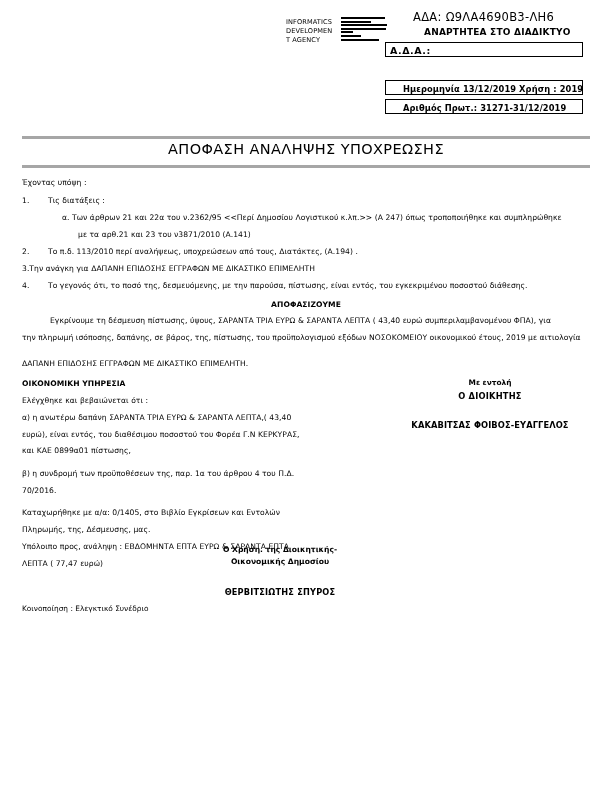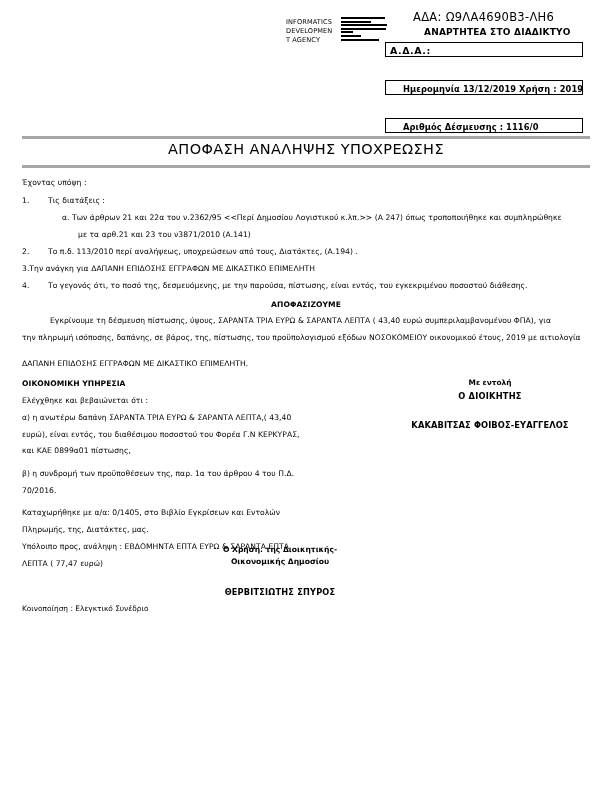--- a/index.html
+++ b/index.html
@@ -280,22 +280,22 @@
     <div class="ada-code">ΑΔΑ: Ω9ΛΑ4690Β3-ΛΗ6</div>
     <div class="anartitea">ΑΝΑΡΤΗΤΕΑ ΣΤΟ ΔΙΑΔΙΚΤΥΟ</div>
 
     <div class="ada-box">
       <span class="lbl">Α.Δ.Α.:</span>
     </div>
 
     <div class="field-box" id="box-date">
       <span class="txt">Ημερομηνία 13/12/2019 Χρήση : 2019</span>
     </div>
-    <div class="field-box" id="box-commit">
-      <span class="txt">Αριθμός Δέσμευσης : 1116/0</span>
+    <div class="field-box" id="box-prot">
+      <span class="txt">Αριθμός Πρωτ.: 31271-31/12/2019</span>
     </div>
   </div>
 
   <div class="rule" id="rule-top"></div>
   <div class="doc-title">ΑΠΟΦΑΣΗ ΑΝΑΛΗΨΗΣ ΥΠΟΧΡΕΩΣΗΣ</div>
   <div class="rule" id="rule-bottom"></div>
 
   <div class="body">
 
     <div class="txtline" style="left:22px; top:6px;">Έχοντας υπόψη :</div>
@@ -327,21 +327,21 @@
     <div class="fin-line" style="top:396px;">Ελέγχθηκε και βεβαιώνεται ότι :</div>
 
     <div class="fin-line" style="top:413px;">α) η ανωτέρω δαπάνη ΣΑΡΑΝΤΑ ΤΡΙΑ ΕΥΡΩ &amp; ΣΑΡΑΝΤΑ ΛΕΠΤΑ,( 43,40</div>
     <div class="fin-line" style="top:430px;">ευρώ), είναι εντός, του διαθέσιμου ποσοστού  του Φορέα Γ.Ν ΚΕΡΚΥΡΑΣ,</div>
     <div class="fin-line" style="top:446px;">και ΚΑΕ 0899α01 πίστωσης,</div>
 
     <div class="fin-line" style="top:469px;">β) η συνδρομή των προϋποθέσεων της, παρ. 1α του άρθρου 4 του Π.Δ.</div>
     <div class="fin-line" style="top:486px;">70/2016.</div>
 
     <div class="fin-line" style="top:508px;">Καταχωρήθηκε  με  α/α:  0/1405,  στο  Βιβλίο  Εγκρίσεων  και  Εντολών</div>
-    <div class="fin-line" style="top:525px;">Πληρωμής, της, Διατάκτες, μας.</div>
+    <div class="fin-line" style="top:525px;">Πληρωμής, της, Δέσμευσης, μας.</div>
 
     <div class="fin-line" style="top:542px;">Υπόλοιπο προς, ανάληψη : ΕΒΔΟΜΗΝΤΑ ΕΠΤΑ ΕΥΡΩ  &amp; ΣΑΡΑΝΤΑ ΕΠΤΑ</div>
     <div class="fin-line" style="top:559px;">ΛΕΠΤΑ ( 77,47 ευρώ)</div>
   </div>
 
   <div class="sig-right" style="top:378px;">
     <div class="s1">Με εντολή</div>
     <div class="s2">Ο ΔΙΟΙΚΗΤΗΣ</div>
     <div class="s3">ΚΑΚΑΒΙΤΣΑΣ ΦΟΙΒΟΣ-ΕΥΑΓΓΕΛΟΣ</div>
   </div>

